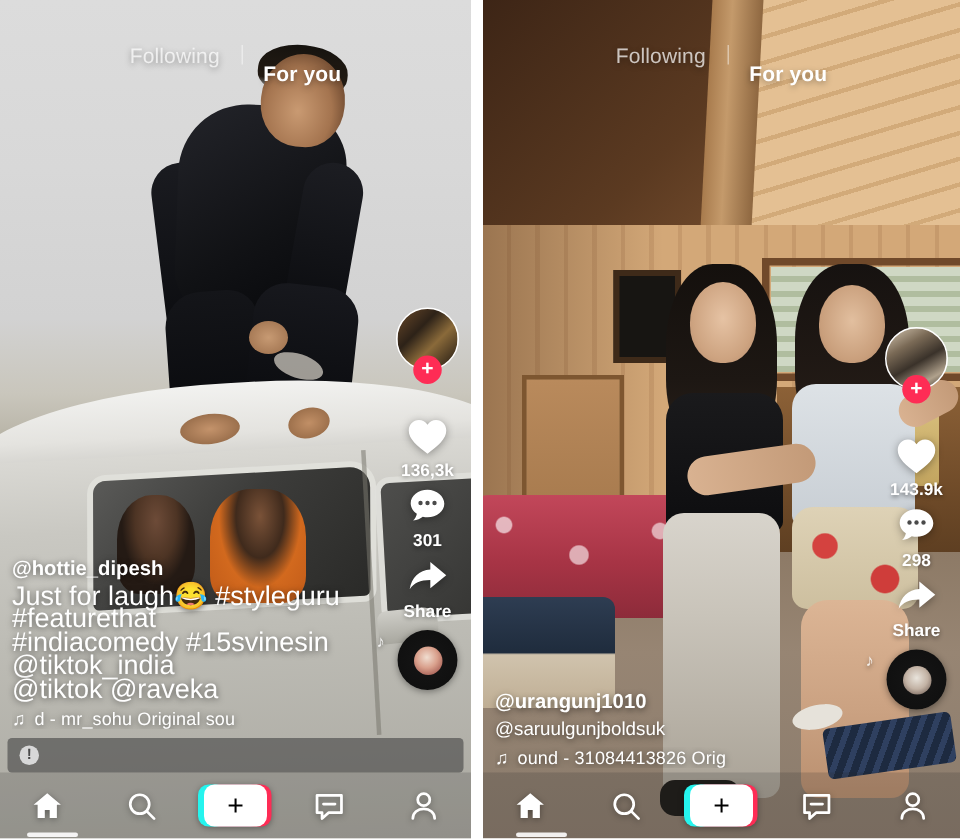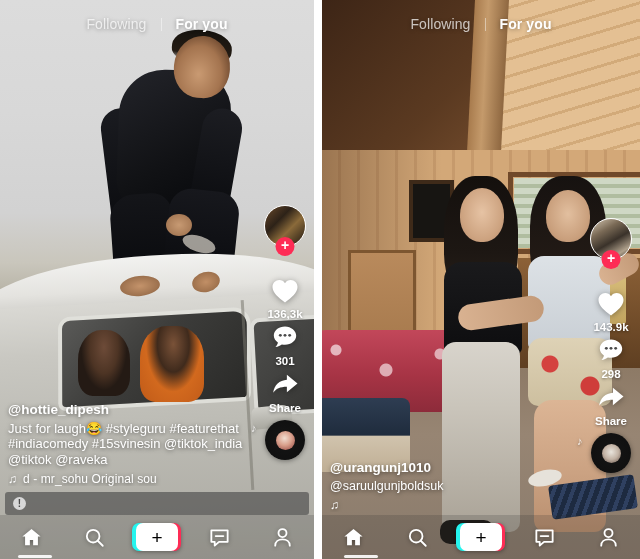--- a/index.html
+++ b/index.html
@@ -429,21 +429,21 @@
     align-items: center;
     gap: 14px;
     text-shadow: 0 1px 4px rgba(0,0,0,0.35);
   }
   .tab {
     font-size: 14px;
     letter-spacing: .1px;
     cursor: pointer;
   }
   .tab.inactive { color: rgba(255,255,255,0.72); font-weight: 400; }
-  .tab.active   { color: #ffffff; font-weight: 700; }
+  .tab.active   { color: #ffffff; font-weight: 700; margin-top: 25px; }
   .tab-sep {
     width: 1px; height: 13px;
     background: rgba(255,255,255,0.45);
   }
 
   
   .rail {
     position: absolute;
     right: 8px;
     display: flex;
@@ -542,21 +542,21 @@
   .caption-block.left-cap  { bottom: 73px; }
   .caption-block.right-cap { bottom: 47px; margin-top: 12px; }
 
   .handle {
     font-size: 13.5px;
     font-weight: 700;
     margin-bottom: 4px;
     cursor: pointer;
   }
   .desc {
-    font-size: 13px;
+    font-size: 18px;
     line-height: 15.5px;
     font-weight: 400;
     white-space: pre-line;
   }
   .sub-handle {
     font-size: 12.5px;
     font-weight: 400;
     margin-bottom: 4px;
     cursor: pointer;
   }
@@ -876,20 +876,21 @@
           <span class="note-fly">♪</span>
           <div class="disc-inner"></div>
         </div>
       </div>
 
       <div class="caption-block right-cap">
         <div class="handle">@urangunj1010</div>
         <div class="sub-handle">@saruulgunjboldsuk</div>
         <div class="music-row">
           <span class="music-note">♫</span>
+          <span class="music-text">ound - 31084413826    Orig</span>
         </div>
       </div>
 
       <div class="bottom-nav">
         <div class="nav-item">
           <svg width="23" height="23" viewBox="0 0 24 24">
             <path d="M12 3L2.5 11h2.8v9.2h5v-5.6h3.4v5.6h5V11h2.8L12 3z" fill="#ffffff"></path>
           </svg>
         </div>
         <div class="nav-item">

